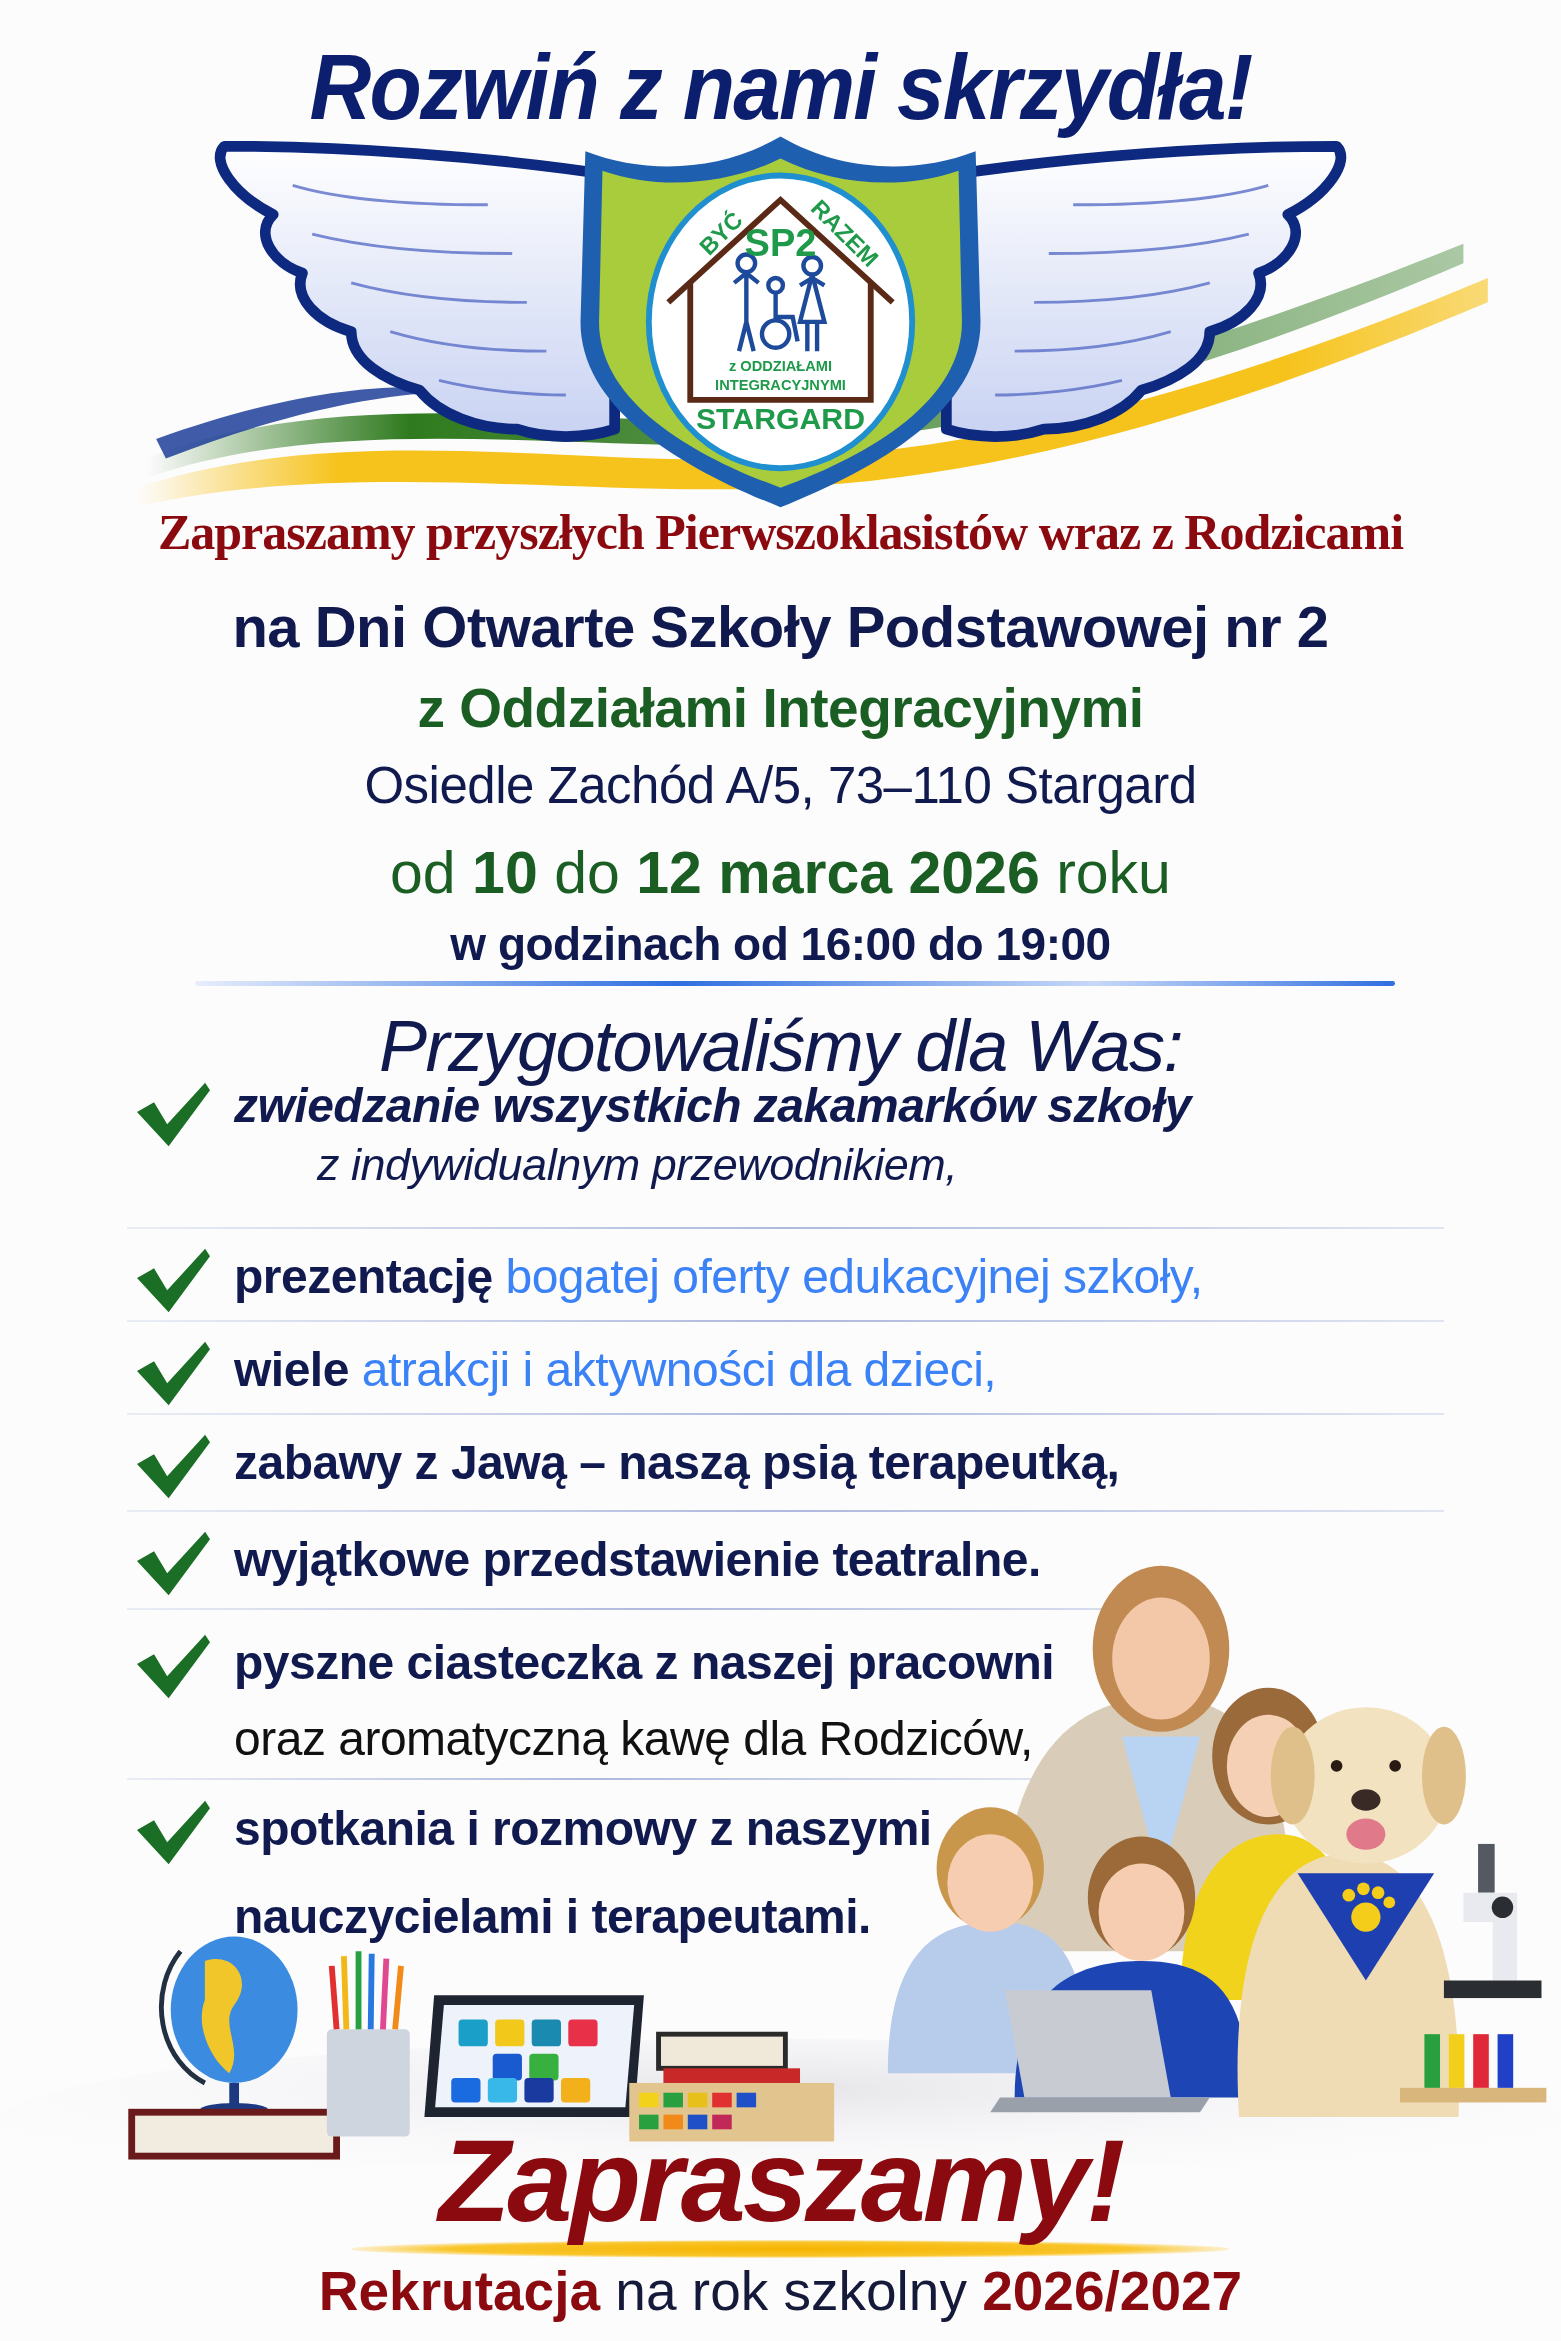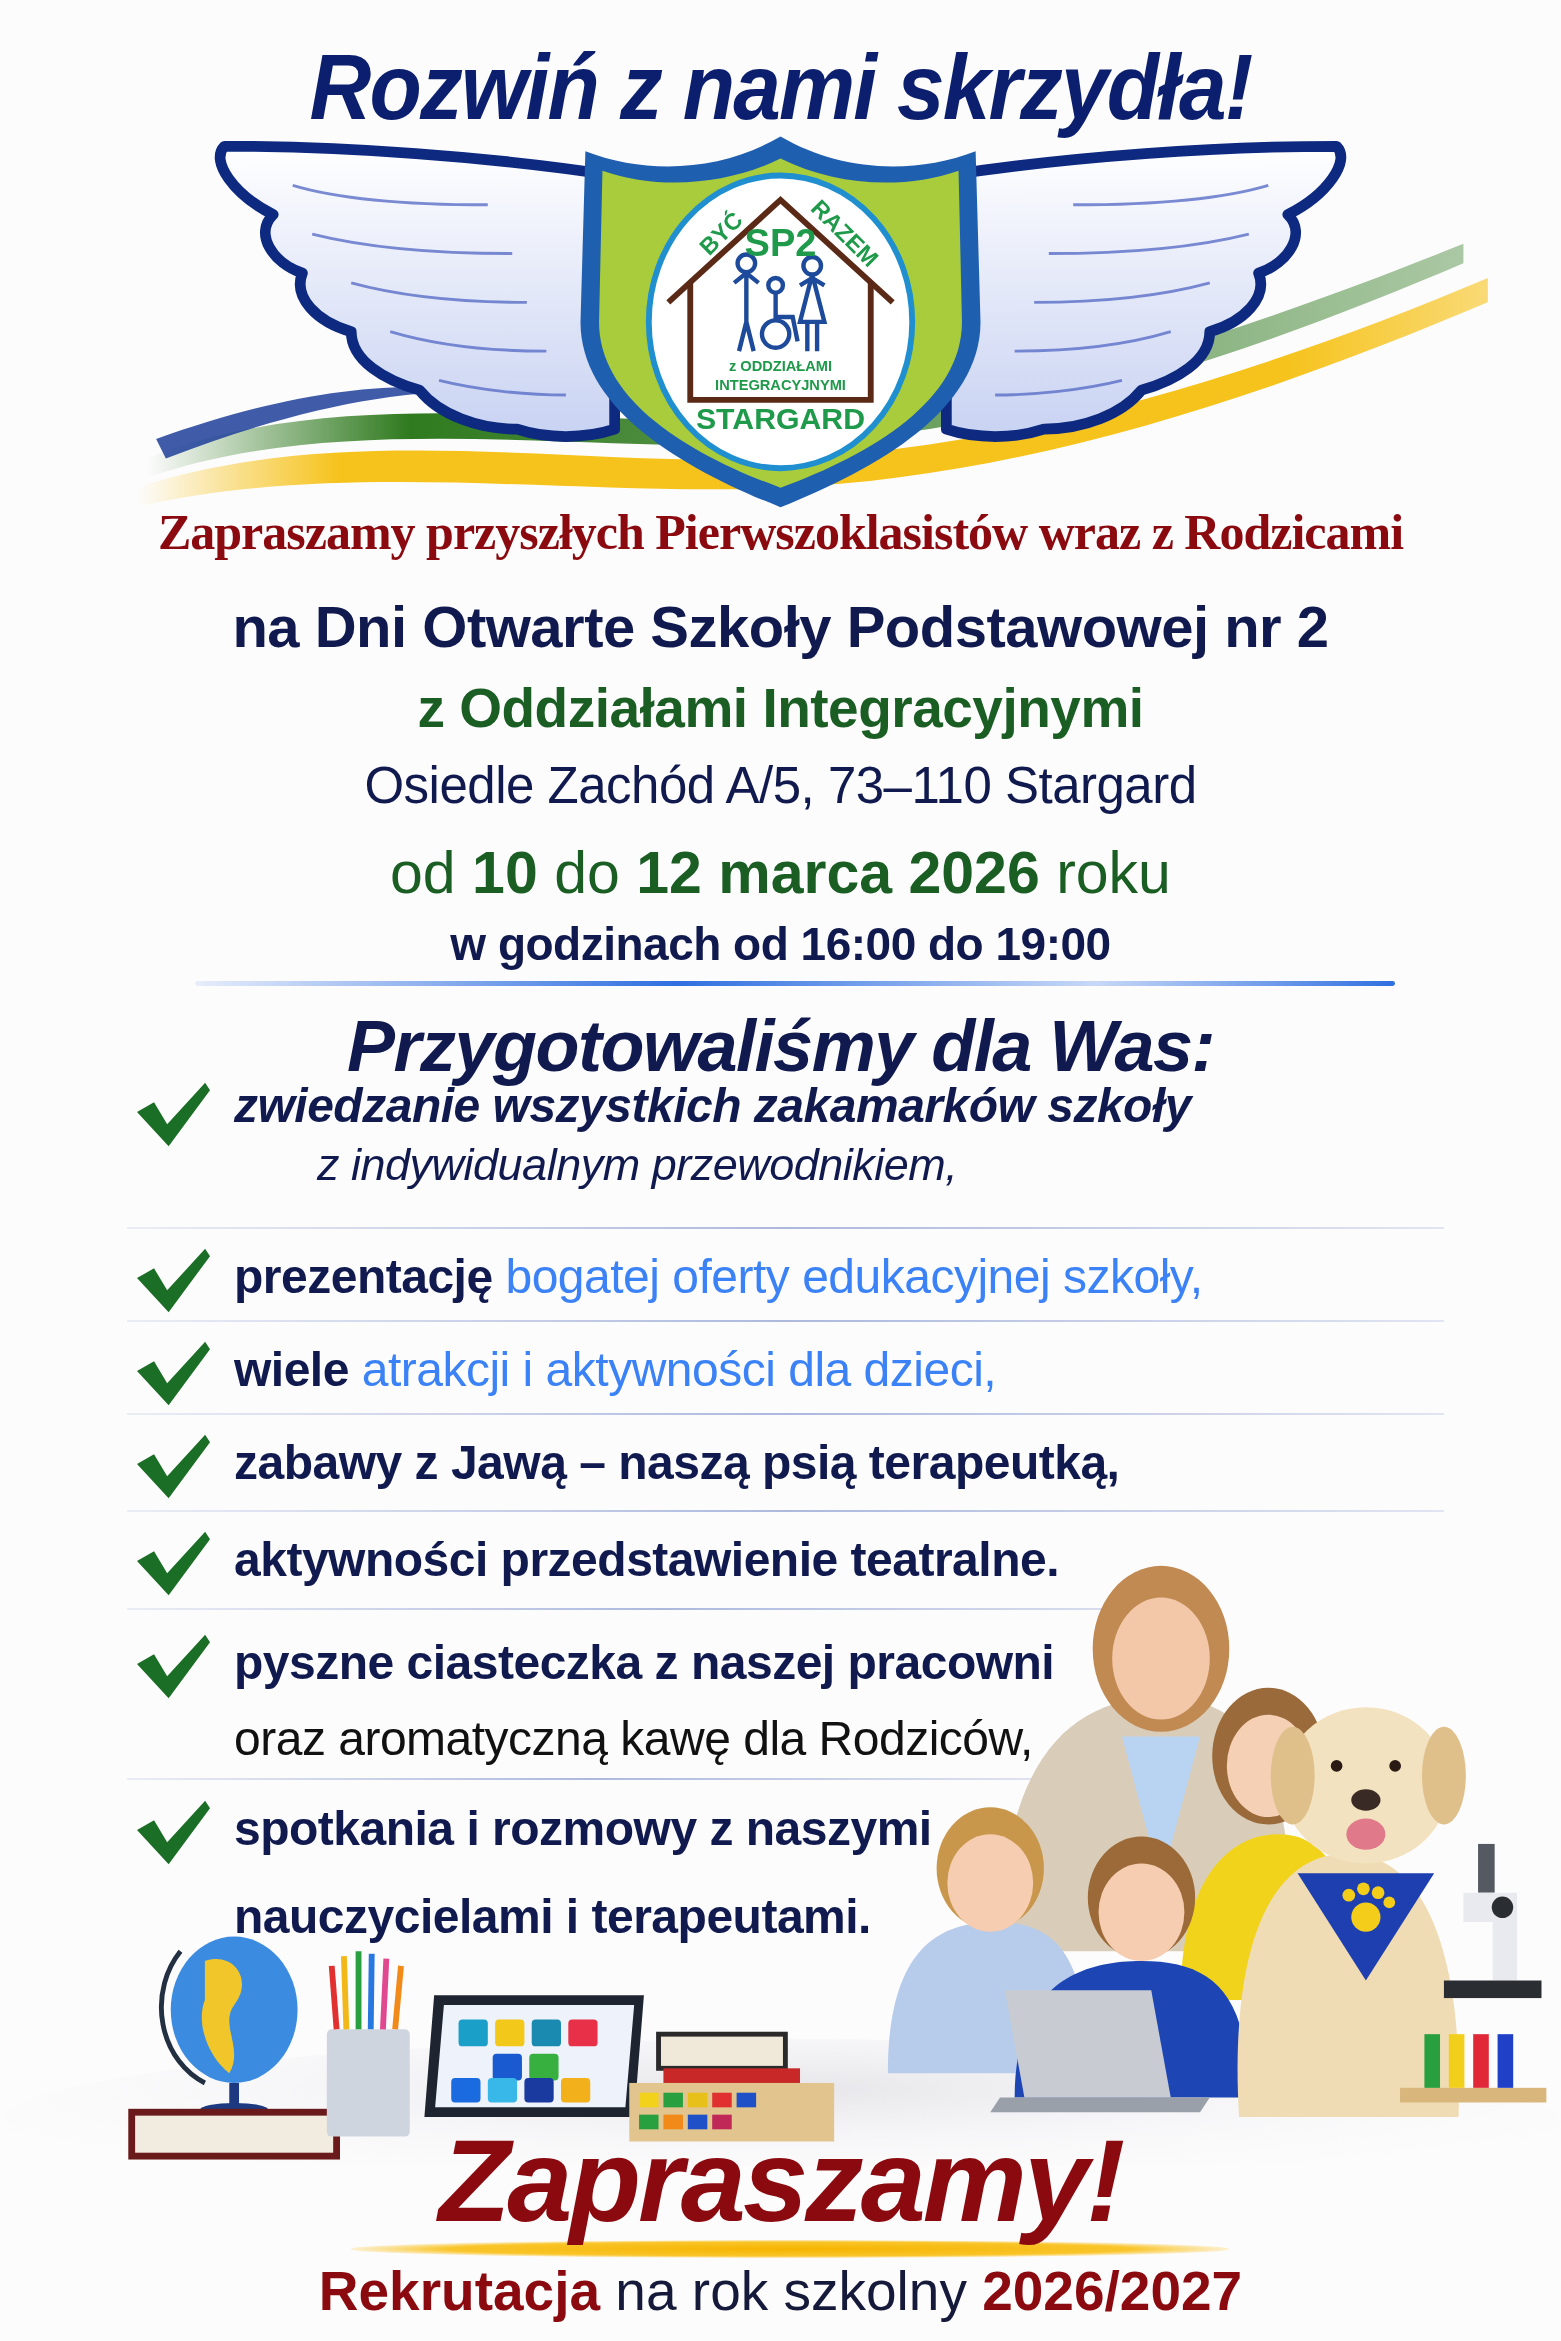--- a/index.html
+++ b/index.html
@@ -4,21 +4,21 @@
 <style>
   html,body{margin:0;padding:0;}
   body{width:1561px;height:2342px;position:relative;overflow:hidden;background:#fdfcfd;font-family:"Liberation Sans","DejaVu Sans",sans-serif;}
   .abs{position:absolute;}
   .center{left:0;width:1561px;text-align:center;}
   .title{top:34px;font-size:93px;font-weight:bold;font-style:italic;color:#0b1f6e;letter-spacing:-2px;transform:scaleX(0.92);}
   .line-red{color:#8b0a0f;font-size:50px;font-weight:bold;letter-spacing:-1px;}
   .line-navy{color:#101a4e;font-weight:bold;}
   .line-green{color:#1a5e23;font-weight:bold;}
   .sep{height:4.9px;border-radius:2.4px;background:linear-gradient(90deg,rgba(40,110,230,0.1),#2f6fe0 40%,rgba(40,110,230,0.25) 75%,#2f6fe0);}
-  .heading{font-size:72px;font-weight:bold;font-style:italic;color:#101a4e;letter-spacing:-1.5px;}
+  .heading{font-size:72px;font-weight:normal;font-style:italic;color:#101a4e;letter-spacing:-1.5px;}
   .item{left:132px;width:1317px;}
   .check{position:absolute;left:0;width:83px;height:73px;}
   .itext{position:absolute;left:102px;font-size:48px;color:#101a4e;white-space:nowrap;letter-spacing:-0.5px;}
   .itext.b{font-weight:bold;}
   .itext .n{font-weight:normal;color:#3b82f6;margin-top:36px;}
   .divider{position:absolute;left:127px;height:2px;background:linear-gradient(90deg,rgba(160,175,215,0.2),rgba(120,140,200,0.6),rgba(160,175,215,0.3));}
   .illus{left:0;top:1556px;width:1561px;height:610px;}
   .cta{top:2113px;font-size:117px;font-weight:bold;font-style:italic;color:#8b0a0f;letter-spacing:-2.9px;}
   .cta-underline{left:351px;top:2240px;width:878px;height:17.6px;border-radius:50%;background:radial-gradient(ellipse at center,#f6b400 0%,#f9c52a 55%,rgba(250,200,40,0) 75%);}
   .footer{top:2259px;font-size:55px;font-weight:bold;}
@@ -151,21 +151,21 @@
       <path d="M10,70 L45,50 L72,95 L150,10 L160,25 L75,140 Z" fill="#1a6e25"></path>
     </svg>
   <div class="itext b" style="top:4.9px;">zabawy z Jawą – naszą psią terapeutką,</div>
 </div>
 <div class="divider" style="top:1510px;width:1317px;"></div>
 
 <div class="abs item" style="top:1527px;height:73px;">
   <svg class="check" viewBox="0 0 170 150">
       <path d="M10,70 L45,50 L72,95 L150,10 L160,25 L75,140 Z" fill="#1a6e25"></path>
     </svg>
-  <div class="itext b" style="top:4.9px;">aktywności przedstawienie teatralne.</div>
+  <div class="itext b" style="top:4.9px;">wyjątkowe przedstawienie teatralne.</div>
 </div>
 <div class="divider" style="top:1608px;width:1073px;"></div>
 
 <div class="abs item" style="top:1630px;height:146px;">
   <svg class="check" viewBox="0 0 170 150">
       <path d="M10,70 L45,50 L72,95 L150,10 L160,25 L75,140 Z" fill="#1a6e25"></path>
     </svg>
   <div class="itext b" style="top:4.9px;">pyszne ciasteczka z naszej pracowni</div>
   <div class="itext" style="top:81px;color:#111;">oraz aromatyczną kawę dla Rodziców,</div>
 </div>

